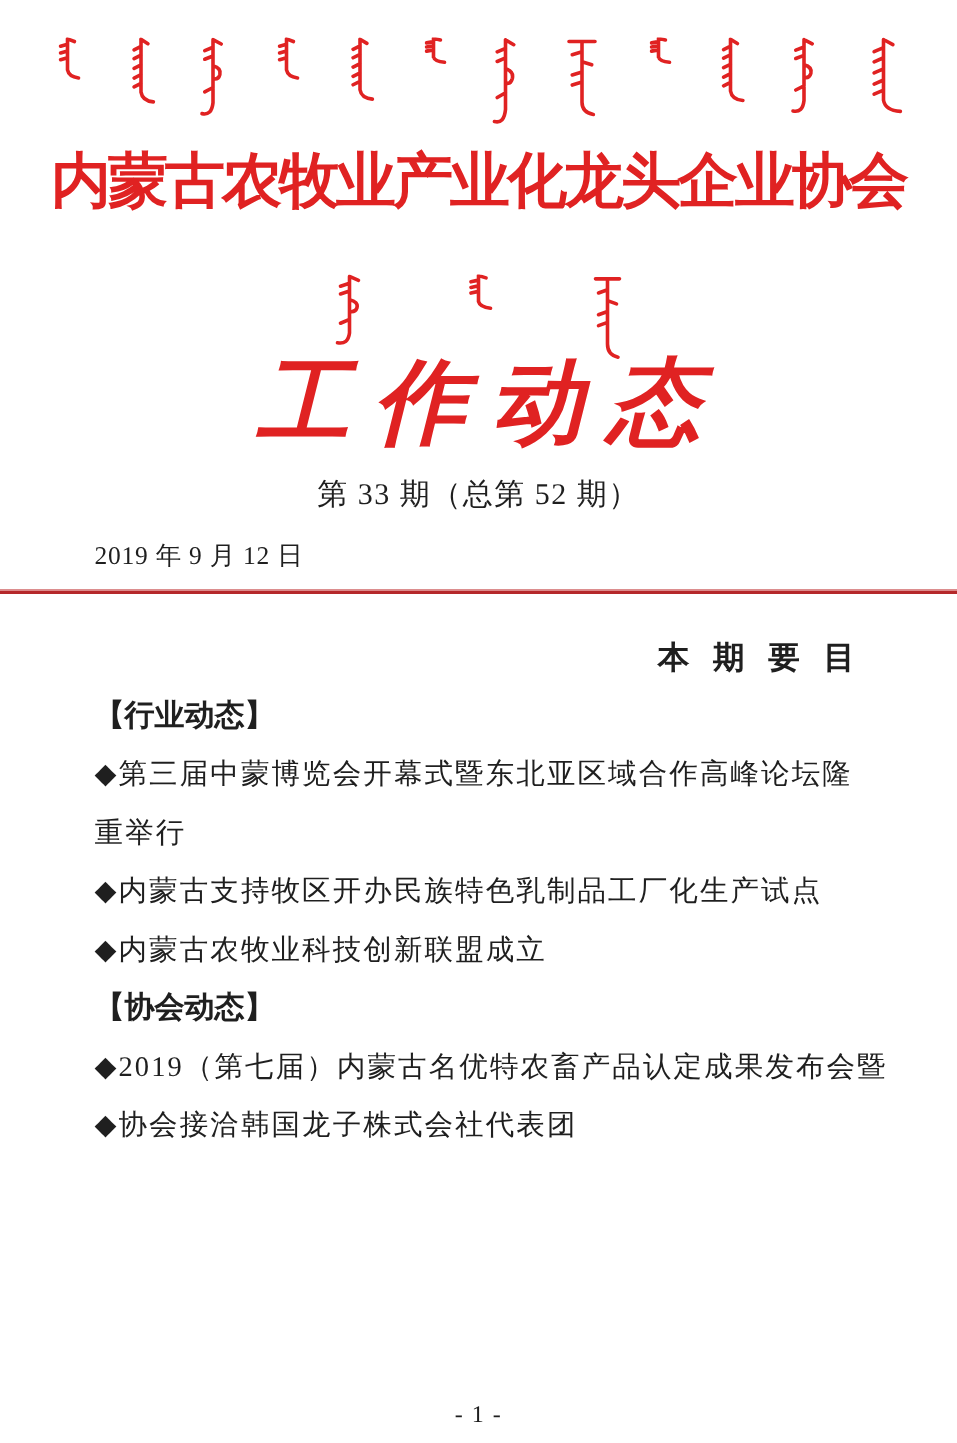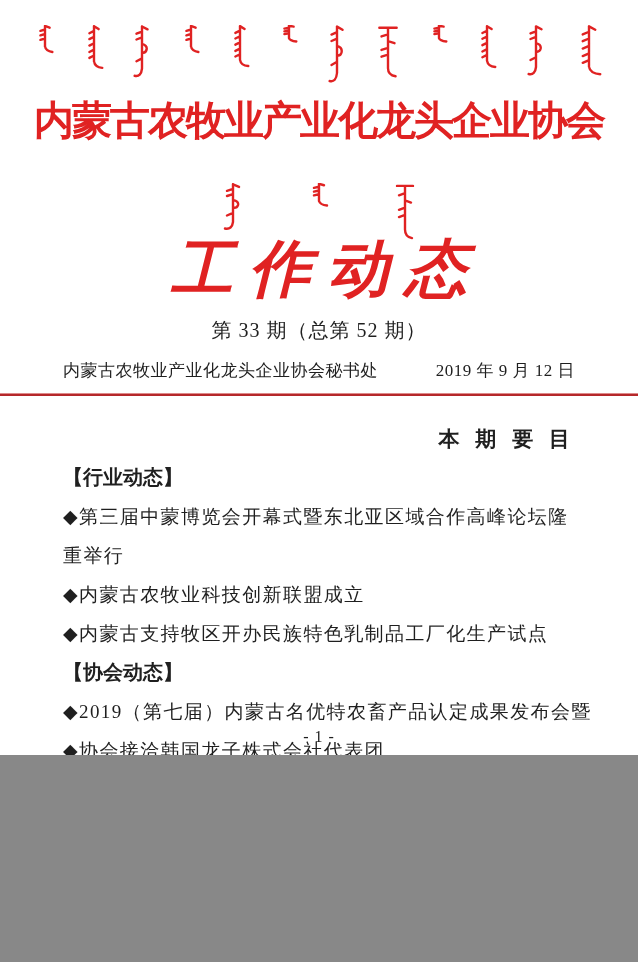--- a/index.html
+++ b/index.html
@@ -1,20 +1,20 @@
 <!DOCTYPE html>
 <html style="--red: #e02222; --rule: #b5282a; --ink: #1f1f1f;"><head>
 <meta charset="utf-8">
 <style>
   :root { --red:#e02222; --rule:#b5282a; --ink:#1f1f1f; }
   * { box-sizing: border-box; }
   html, body { margin:0; padding:0; background:#888; }
   .page {
     position: relative;
-    width: 638px; height: 755px;
+    width: 638px; height: 962px;
     margin: 0 auto;
     background: #ffffff;
     overflow: hidden;
     font-family: "Liberation Serif", "DejaVu Serif", serif;
     color: var(--ink);
   }
   
   .mg-row { display:flex; align-items:flex-start; }
   .mg-top { margin: 25px 34px 0 34px; height: 70px; justify-content: space-between; }
   .mg-mid { margin: 36px 0 0 0; height: 58px; justify-content: center; gap: 62px; }
@@ -149,36 +149,35 @@
       <svg class="mgw" style="width:24px;height:58px" viewBox="0 0 24 80" preserveAspectRatio="none">
           <use href="#mg-d"></use>
         </svg>
     </div>
 
     <h2 class="bulletin-title">工作动态</h2>
 
     <div class="issue-line">第 33 期（总第 52 期）</div>
 
     <div class="pub-row">
-      <span>内蒙古农牧业产业化龙头企业协会秘书处</span>
       <span>2019 年 9 月 12 日</span>
     </div>
   </header>
 
   <div class="rule"></div>
 
   <main class="toc">
     <h3 class="toc-heading">本 期 要 目</h3>
 
     <section>
       <h4>【行业动态】</h4>
       <p class="item">◆第三届中蒙博览会开幕式暨东北亚区域合作高峰论坛隆</p>
       <p class="item">重举行</p>
+      <p class="item">◆内蒙古支持牧区开办民族特色乳制品工厂化生产试点</p>
       <p class="item">◆内蒙古农牧业科技创新联盟成立</p>
-      <p class="item">◆内蒙古支持牧区开办民族特色乳制品工厂化生产试点</p>
     </section>
 
     <section class="sec2">
       <h4>【协会动态】</h4>
       <p class="item">◆2019（第七届）内蒙古名优特农畜产品认定成果发布会暨</p>
       <p class="item">◆协会接洽韩国龙子株式会社代表团</p>
     </section>
   </main>
 
   <footer class="page-num">- 1 -</footer>

